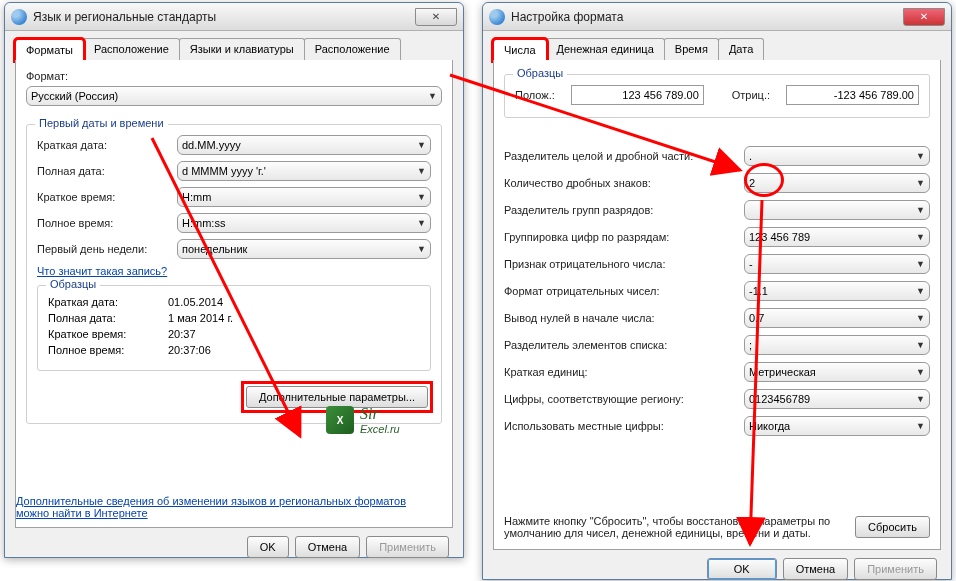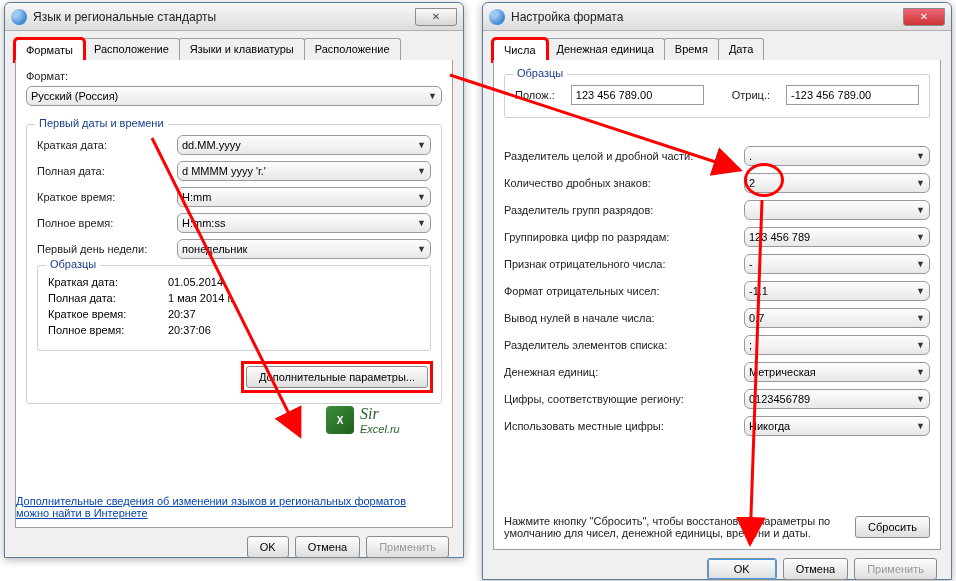--- a/index.html
+++ b/index.html
@@ -164,20 +164,21 @@
     padding: 8px 4px 0 4px;
   }
   .textbox {
     height: 20px;
     background: #fff;
     border: 1px solid #9a9a9a;
     padding: 0 4px;
     display: flex;
     align-items: center;
     font-size: 11px;
+    justify-content: flex-end;
   }
   .hl-red { outline: 3px solid #ff0000; outline-offset: -1px; }
   .arrow-svg { position: absolute; top:0; left:0; width:956px; height:581px; pointer-events:none; }
   .logo { position:absolute; left:310px; top:345px; font-size:16px; color:#29622a; font-style:italic; display:flex; align-items:center; gap:6px;}
   .logo-icon { width:28px; height:28px; background:linear-gradient(135deg,#3b8e3b,#1e5f1e); border-radius:4px; display:flex; align-items:center; justify-content:center; color:#fff; font-size:10px; font-style:normal; font-weight:bold;}
   .row2 { display:flex; align-items:center; margin-bottom:7px; }
   .row2 .label { width: 240px; }
   .row2 .combo { flex: 1; }
   .samples2 { display:flex; gap:16px; align-items:center; }
   .samples2 .textbox { width: 138px; }
@@ -240,20 +241,21 @@
               <span class="combo-arrow">▼</span>
             </div>
           </div>
         <div class="row">
             <span class="label">Первый день недели:</span>
             <div class="combo">
               <span>понедельник</span>
               <span class="combo-arrow">▼</span>
             </div>
           </div>
+        <div style="margin:4px 0 8px 0;"><span class="link">Что значит такая запись?</span></div>
 
         <div class="group" style="margin:6px 0 10px 0;">
           <div class="group-title">Образцы</div>
           <div class="samples-row">
               <span class="slabel">Краткая дата:</span>
               <span class="svalue">01.05.2014</span>
             </div>
           <div class="samples-row">
               <span class="slabel">Полная дата:</span>
               <span class="svalue">1 мая 2014 г.</span>
@@ -378,21 +380,21 @@
             </div>
           </div>
         <div class="row2">
             <span class="label">Разделитель элементов списка:</span>
             <div class="combo">
               <span>;</span>
               <span class="combo-arrow">▼</span>
             </div>
           </div>
         <div class="row2">
-            <span class="label">Денежная единиц:</span>
+            <span class="label">Краткая единиц:</span>
             <div class="combo">
               <span>Метрическая</span>
               <span class="combo-arrow">▼</span>
             </div>
           </div>
         <div class="row2">
             <span class="label">Цифры, соответствующие региону:</span>
             <div class="combo">
               <span>0123456789</span>
               <span class="combo-arrow">▼</span>

